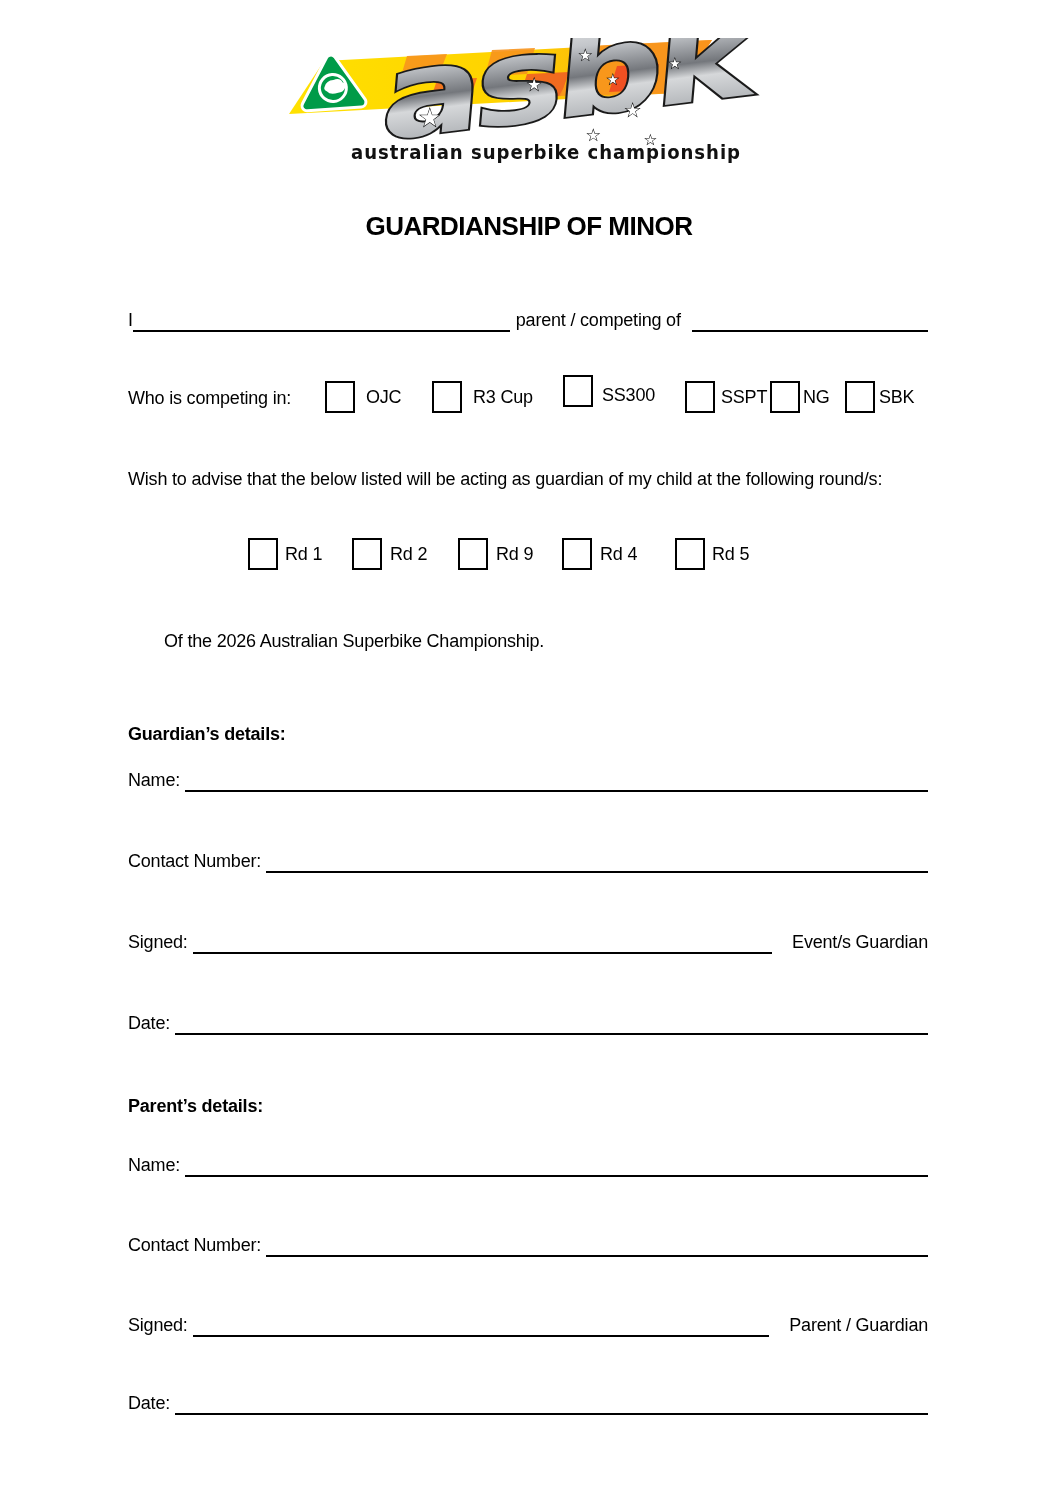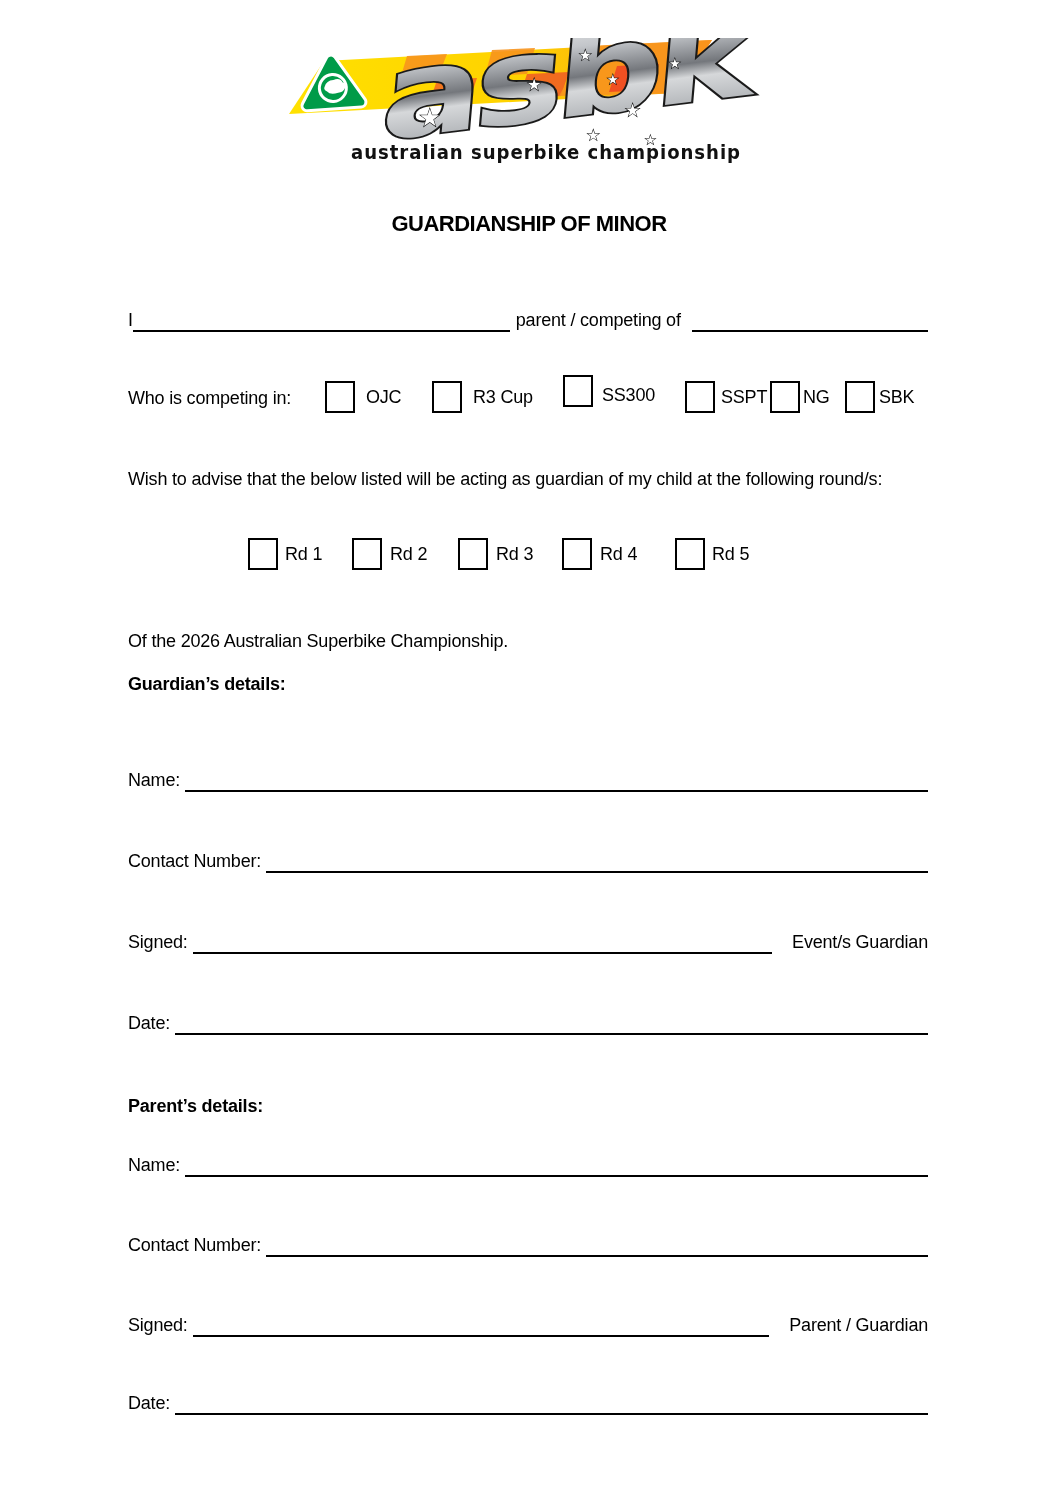--- a/index.html
+++ b/index.html
@@ -3,21 +3,21 @@
 <meta charset="utf-8">
 <style>
   html,body { margin:0; padding:0; background:#e8e8e8; }
   .page {
     position:relative; width:1058px; height:1497px; margin:0 auto;
     background:#ffffff; font-family:"Liberation Sans", sans-serif; color:#000;
     overflow:hidden;
   }
   .title {
     position:absolute; top:211px; left:0; width:100%;
-    text-align:center; font-size:22px; font-weight:bold; letter-spacing:-0.5px;
+    text-align:center; font-size:26px; font-weight:bold; letter-spacing:-0.5px;
   }
   .txt { font-size:18px; letter-spacing:-0.2px; line-height:24px; }
   .bold { font-weight:bold; }
   .frow {
     position:absolute; left:128px; right:130px;
     display:flex; align-items:flex-end;
   }
   .frow .label { font-size:18px; letter-spacing:-0.2px; line-height:24px; white-space:nowrap; }
   .blank { border-bottom:2px solid #000; height:10px; }
   .grow { flex:1 1 auto; margin-left:5px; }
@@ -132,35 +132,35 @@
     <div class="opt" style="left:120px; top:0;">
       <div class="cbox"></div>
       <span class="olabel" style="margin-left:7px;">Rd 1</span>
     </div>
     <div class="opt" style="left:224px; top:0;">
       <div class="cbox"></div>
       <span class="olabel" style="margin-left:8px;">Rd 2</span>
     </div>
     <div class="opt" style="left:330px; top:0;">
       <div class="cbox"></div>
-      <span class="olabel" style="margin-left:8px;">Rd 3</span>
+      <span class="olabel" style="margin-left:8px;">Rd 9</span>
     </div>
     <div class="opt" style="left:434px; top:0;">
       <div class="cbox"></div>
       <span class="olabel" style="margin-left:8px;">Rd 4</span>
     </div>
     <div class="opt" style="left:547px; top:0;">
       <div class="cbox"></div>
       <span class="olabel" style="margin-left:7px;">Rd 5</span>
     </div>
   </div>
 
-  <div class="statictext txt" style="top:629px;">Of the 2026 Australian Superbike Championship.</div>
-
-  <div class="statictext txt bold" style="top:672px;">Guardian’s details:</div>
+  <div class="statictext txt" style="top:629px;margin-left:36px;">Of the 2026 Australian Superbike Championship.</div>
+
+  <div class="statictext txt bold" style="top:722px;">Guardian’s details:</div>
 
   <div class="frow" style="top:768px;">
     <span class="label">Name:</span>
     <span class="blank grow"></span>
   </div>
 
   <div class="frow" style="top:849px;">
     <span class="label">Contact Number:</span>
     <span class="blank grow"></span>
   </div>

